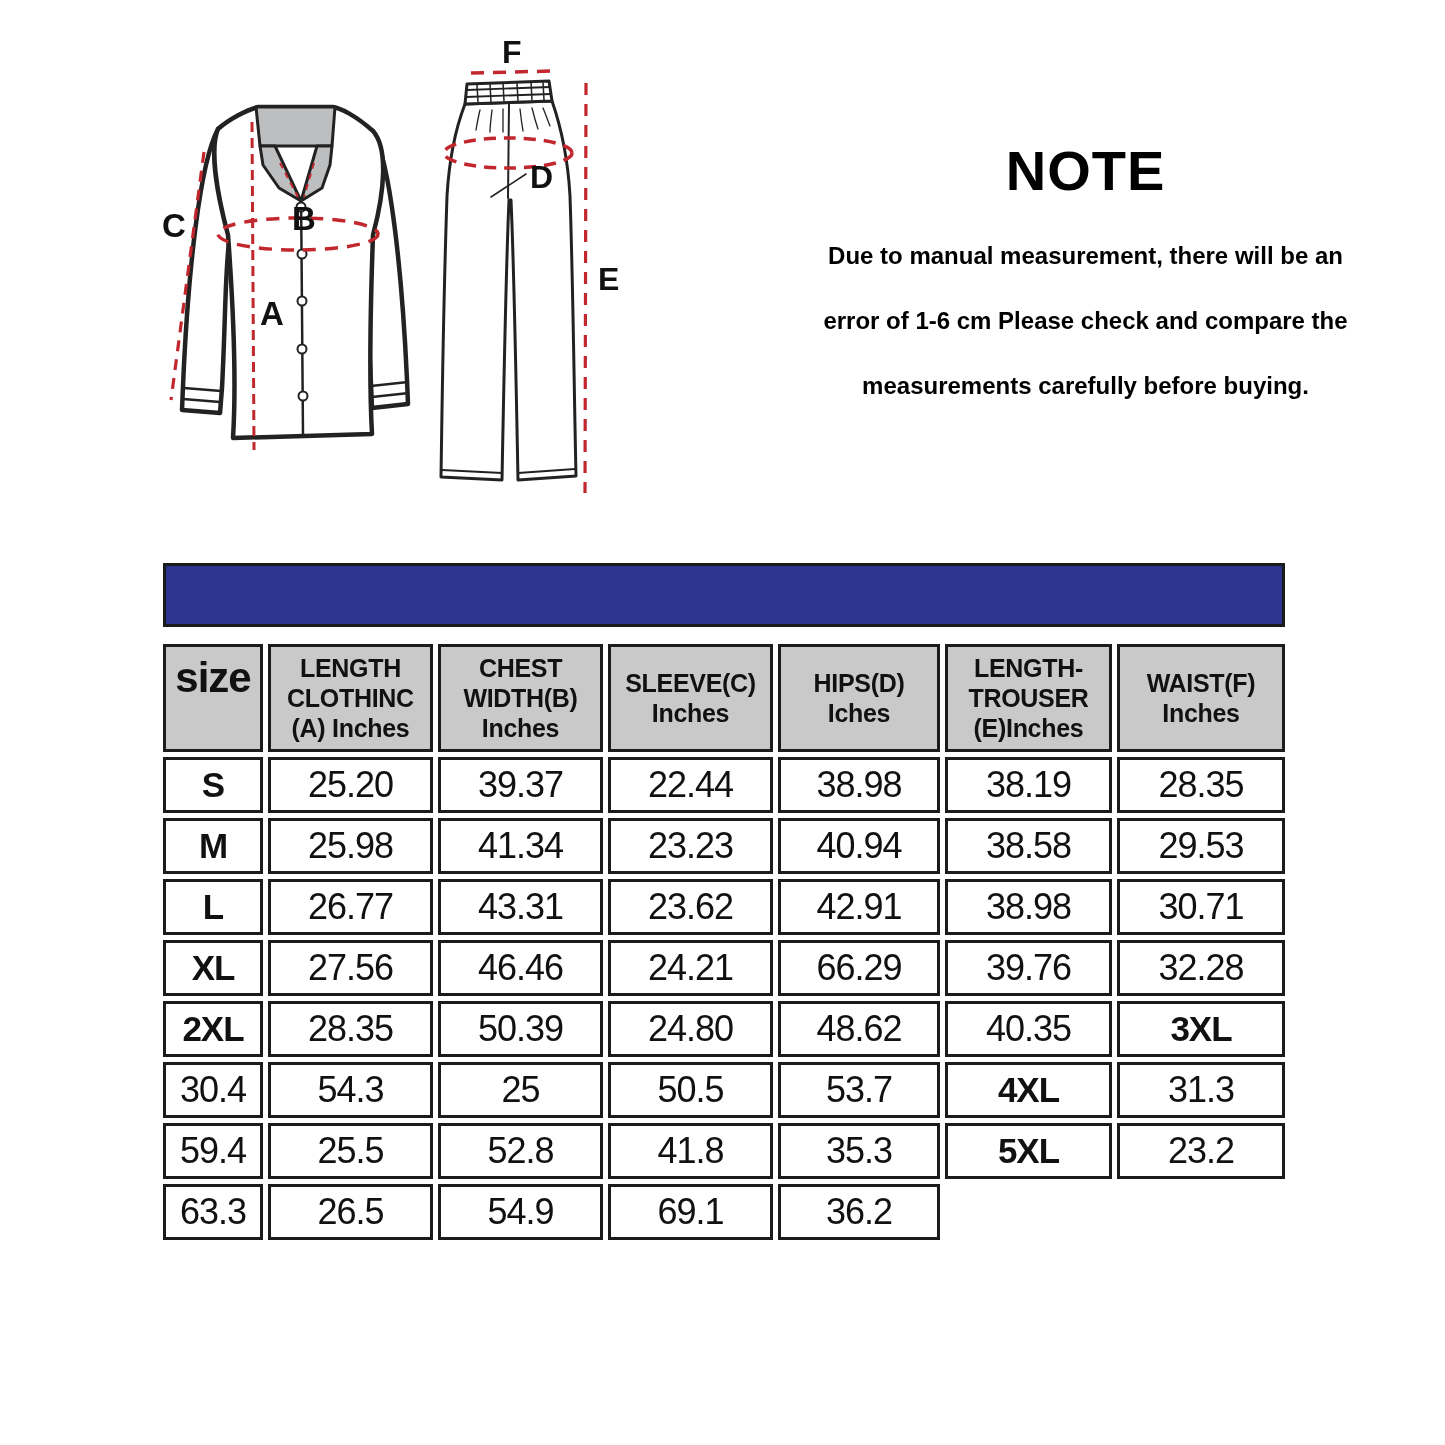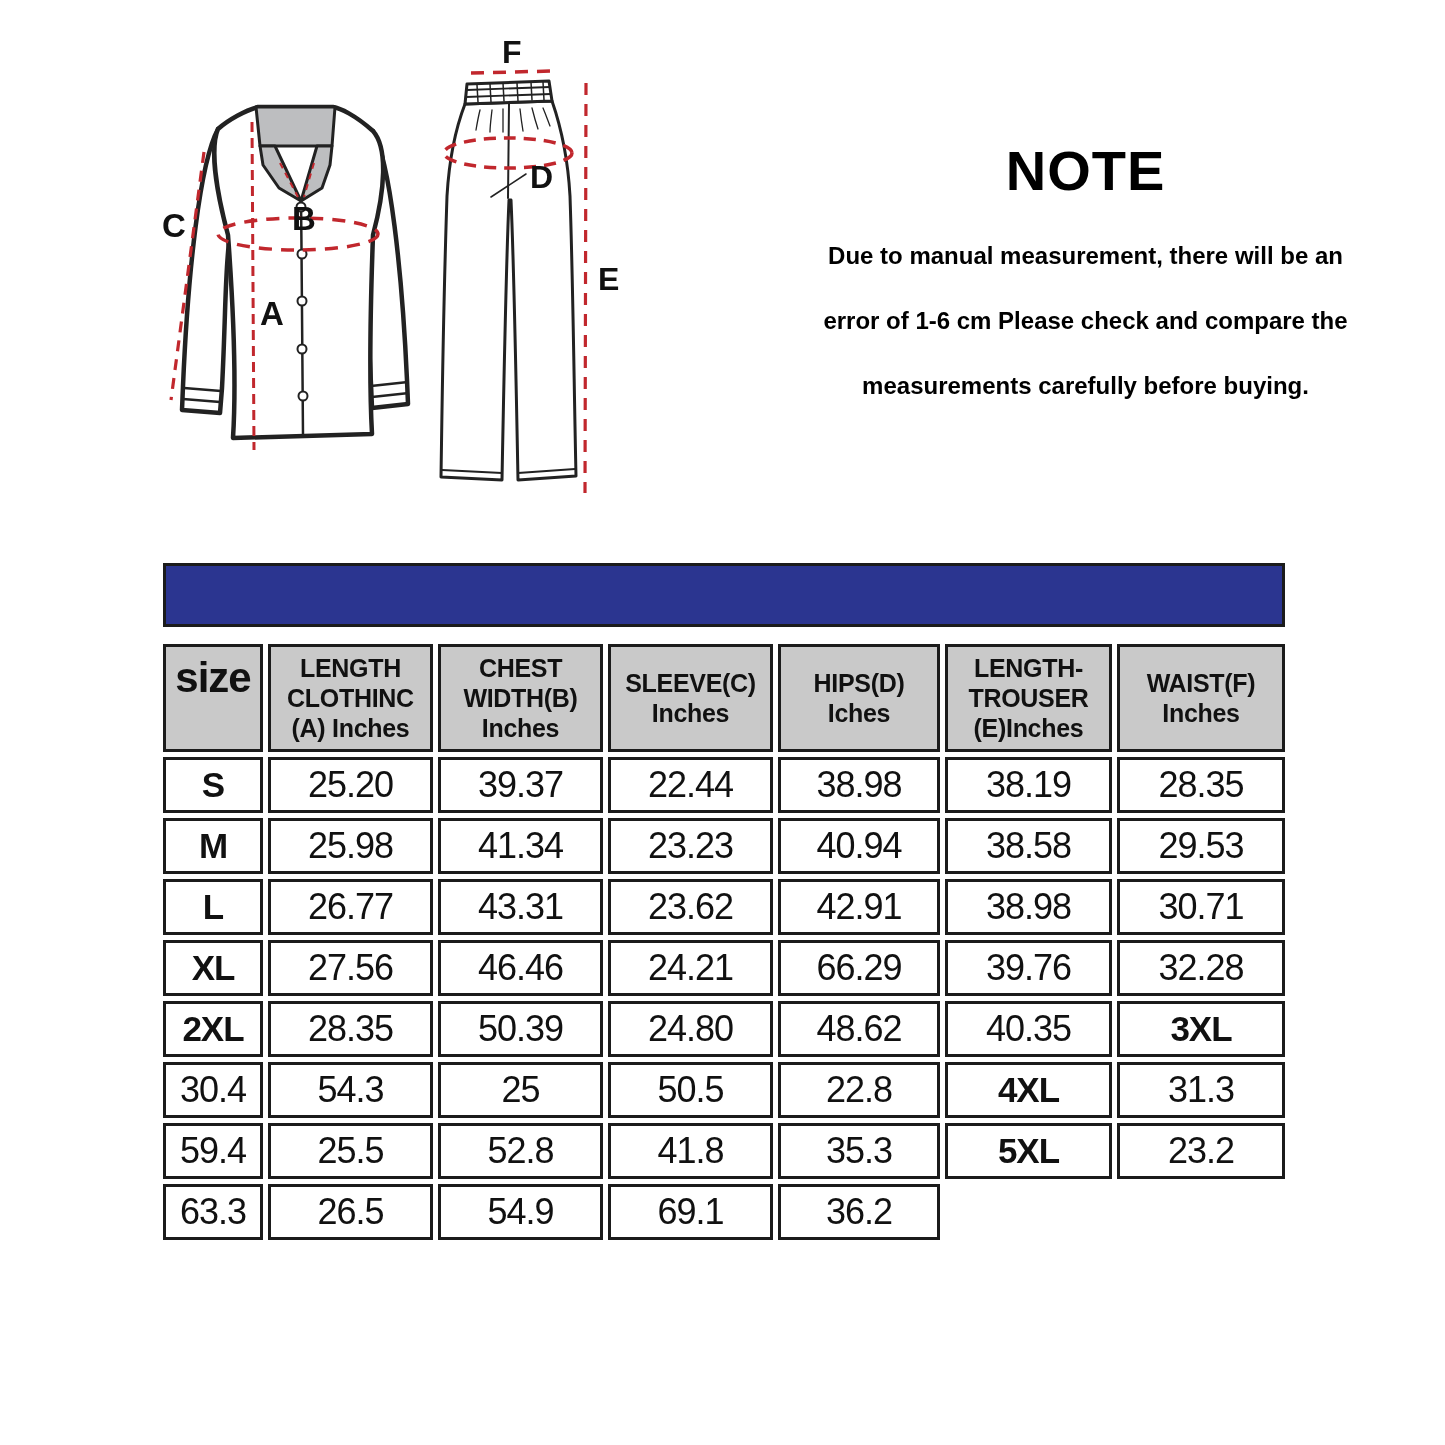--- a/index.html
+++ b/index.html
@@ -229,21 +229,21 @@
         <div class="cell value-cell">28.35</div>
         <div class="cell value-cell">50.39</div>
         <div class="cell value-cell">24.80</div>
         <div class="cell value-cell">48.62</div>
         <div class="cell value-cell">40.35</div>
         <div class="cell size-cell">3XL</div>
         <div class="cell value-cell">30.4</div>
         <div class="cell value-cell">54.3</div>
         <div class="cell value-cell">25</div>
         <div class="cell value-cell">50.5</div>
-        <div class="cell value-cell">22.8</div>
+        <div class="cell value-cell">53.7</div>
         <div class="cell size-cell">4XL</div>
         <div class="cell value-cell">31.3</div>
         <div class="cell value-cell">59.4</div>
         <div class="cell value-cell">25.5</div>
         <div class="cell value-cell">52.8</div>
         <div class="cell value-cell">41.8</div>
         <div class="cell value-cell">35.3</div>
         <div class="cell size-cell">5XL</div>
         <div class="cell value-cell">23.2</div>
         <div class="cell value-cell">63.3</div>

